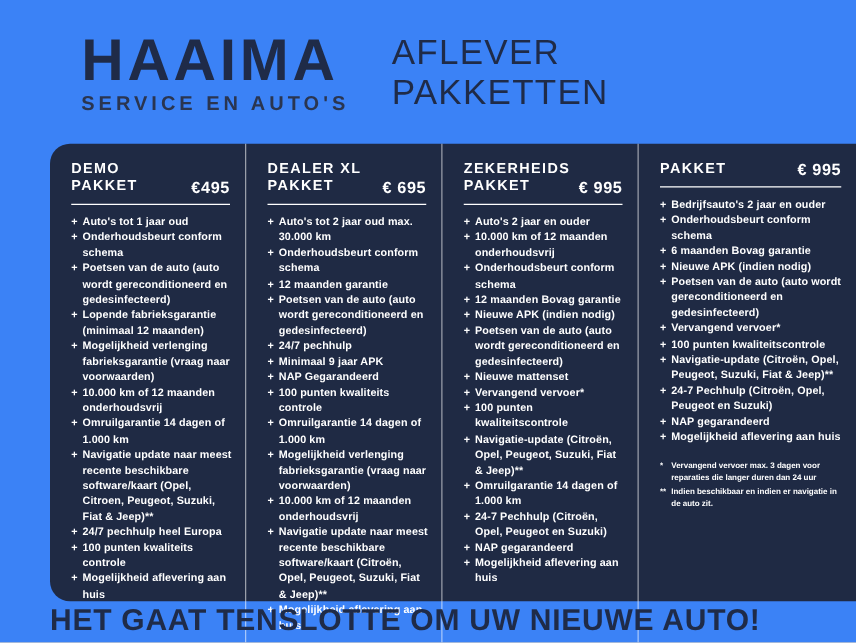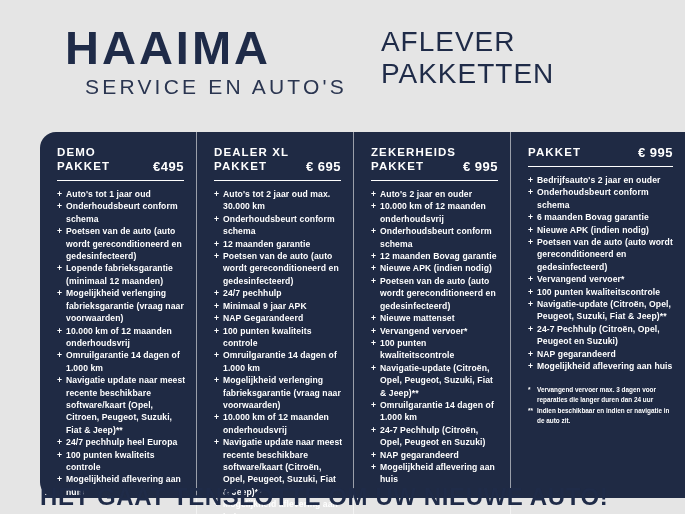--- a/index.html
+++ b/index.html
@@ -2,44 +2,44 @@
 <html><head>
 <meta charset="utf-8">
 <style>
   * { box-sizing: border-box; margin: 0; padding: 0; }
   html, body { background: #ffffff; }
   body { font-family: "Liberation Sans", sans-serif; }
   .page {
     position: relative;
     width: 685px;
     height: 514px;
-    background: #e5e5e5;
+    background: #3b82f6;
     overflow: hidden;
   }
 
   
   .header { position: absolute; left: 65px; top: 24px; display: flex; align-items: flex-start; }
   .brand { color: #1f2b48; }
   .brand-name {
     font-size: 47px; font-weight: bold; letter-spacing: 3px; line-height: 1;
     color: #1f2b48;
   }
   .brand-sub {
-    font-size: 21px; font-weight: normal; letter-spacing: 3.2px;
-    color: #2a3550; margin-top: 4px; margin-left: 20px;
+    font-size: 16px; font-weight: bold; letter-spacing: 3.2px;
+    color: #2a3550; margin-top: 4px;
   }
   .page-title {
     margin-left: 34px; margin-top: 2px;
     font-size: 28px; font-weight: normal; letter-spacing: 1px;
     line-height: 1.13; color: #1f2b48;
   }
 
   
   .panel {
-    position: absolute; left: 40px; top: 132px; width: 645px; height: 366px;
+    position: absolute; left: 40px; top: 115px; width: 645px; height: 366px;
     background: #1f2a44;
     border-radius: 16px 0 0 16px;
     display: grid;
     grid-template-columns: 156px 157px 157px 1fr;
   }
   .col { padding: 13px 10px 10px 17px; color: #ffffff; }
   .col + .col { border-left: 1px solid rgba(255,255,255,0.55); }
 
   .col-head { display: flex; justify-content: space-between; align-items: flex-end; }
   .pkg-name { font-size: 11.5px; font-weight: bold; letter-spacing: 1.1px; line-height: 1.22; }

